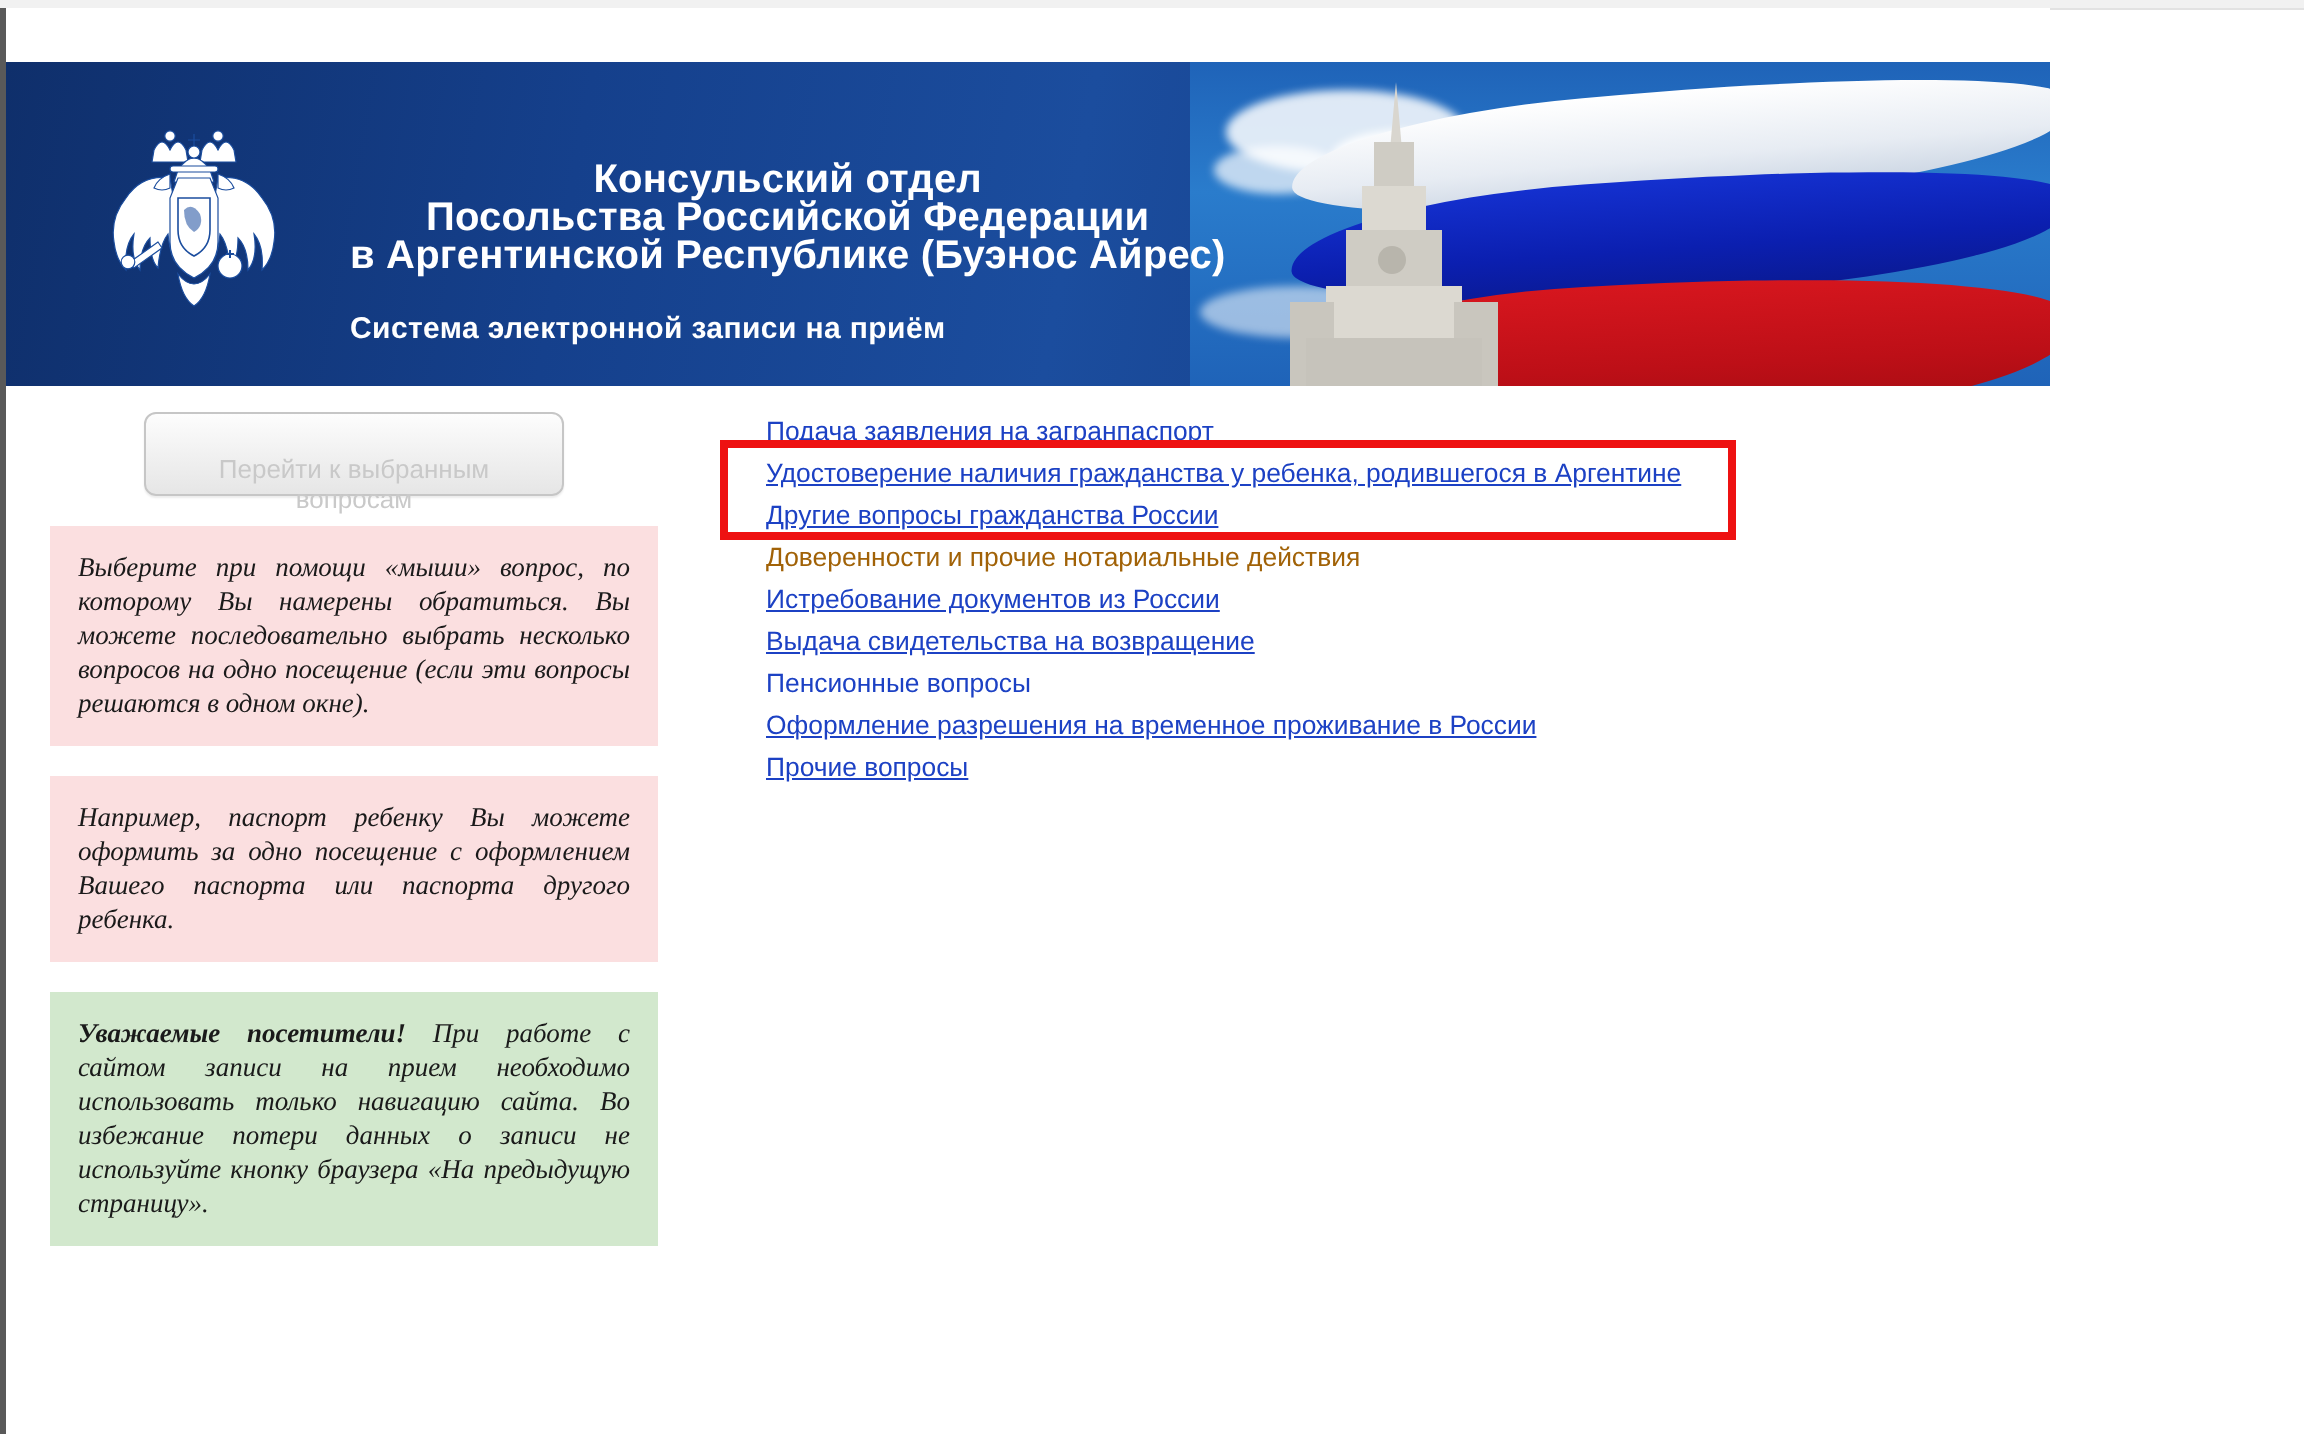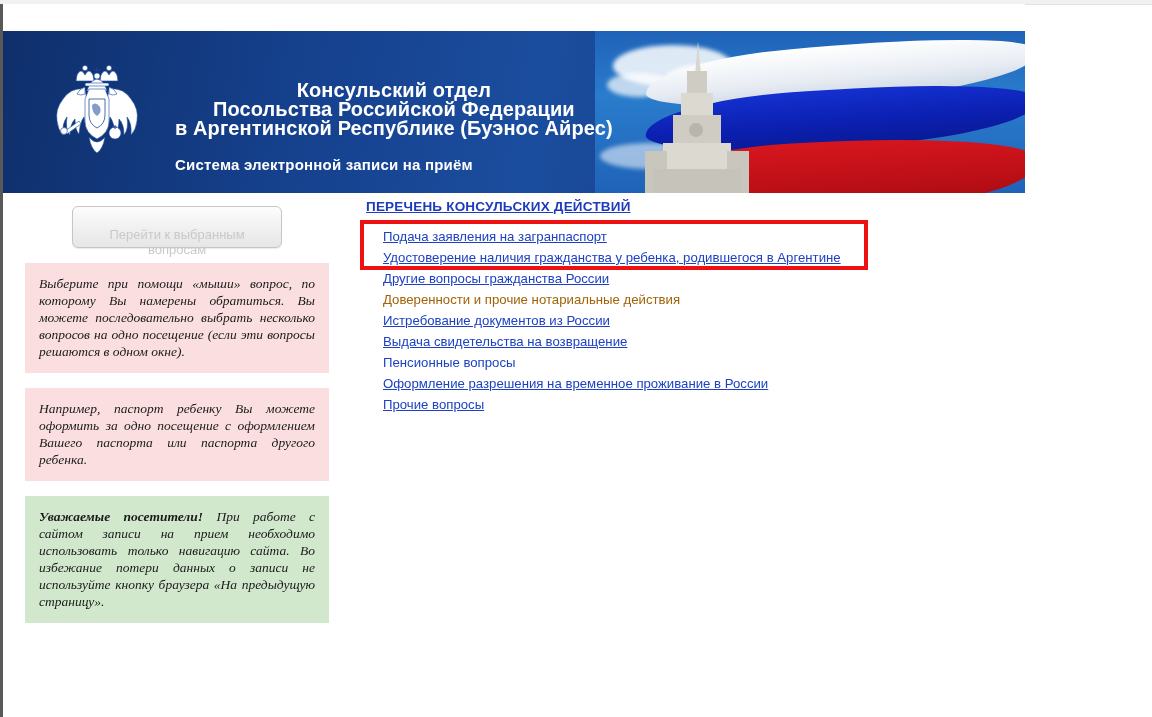--- a/index.html
+++ b/index.html
@@ -345,21 +345,20 @@
       <div class="note note-pink">
         <span>Например, паспорт ребенку Вы можете оформить за одно посещение с оформлением Вашего паспорта или паспорта другого ребенка.</span>
       </div>
 
       <div class="note note-green">
         <b>Уважаемые посетители!</b><span> При работе с сайтом записи на прием необходимо использовать только навигацию сайта. Во избежание потери данных о записи не используйте кнопку браузера «На предыдущую страницу».</span>
       </div>
     </div>
 
     <div class="actions">
-      <div class="actions-title">ПЕРЕЧЕНЬ КОНСУЛЬСКИХ ДЕЙСТВИЙ</div>
       <ul class="actions-list">
         <li><span class="action-link">Подача заявления на загранпаспорт</span></li>
         <li><span class="action-link">Удостоверение наличия гражданства у ребенка, родившегося в Аргентине</span></li>
         <li><span class="action-link">Другие вопросы гражданства России</span></li>
         <li><span class="action-disabled">Доверенности и прочие нотариальные действия</span></li>
         <li><span class="action-link">Истребование документов из России</span></li>
         <li><span class="action-link">Выдача свидетельства на возвращение</span></li>
         <li><span class="action-plain">Пенсионные вопросы</span></li>
         <li><span class="action-link">Оформление разрешения на временное проживание в России</span></li>
         <li><span class="action-link">Прочие вопросы</span></li>

